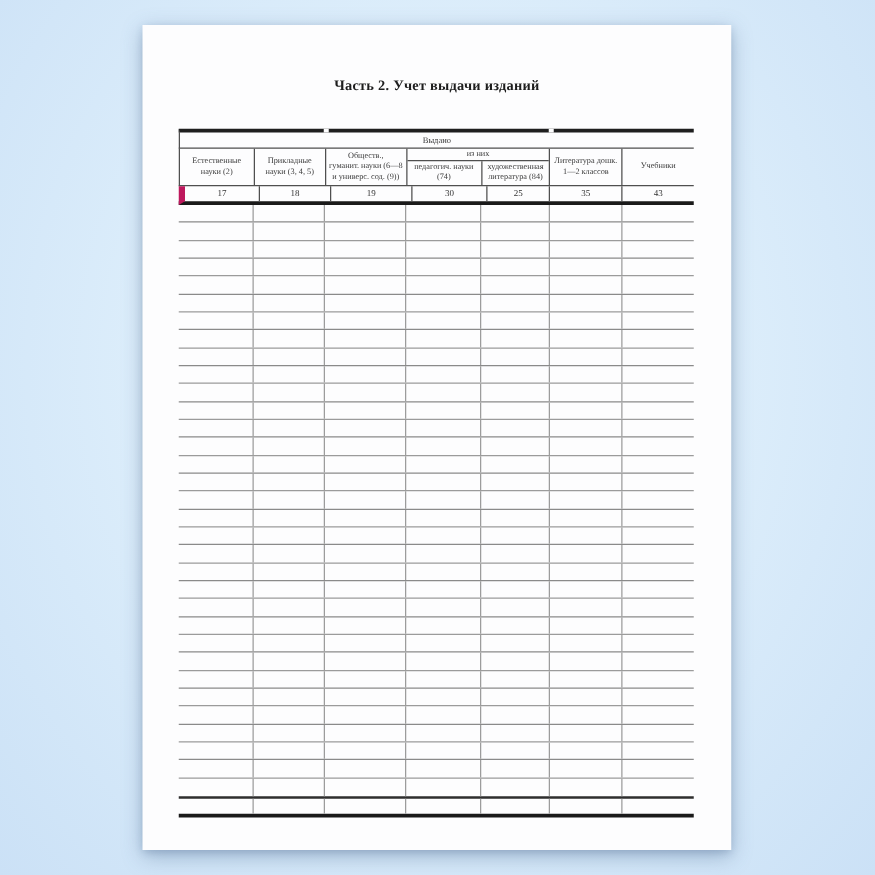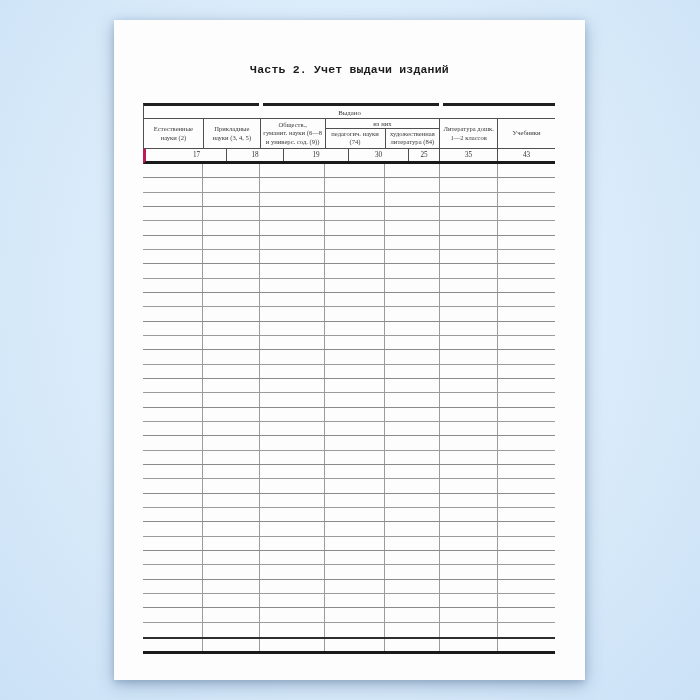--- a/index.html
+++ b/index.html
@@ -15,21 +15,21 @@
     left: 114px; top: 20px;
     width: 471px; height: 660px;
     background: #fdfdfe;
     box-shadow: 0 5px 16px rgba(70,100,140,.40), 0 2px 6px rgba(70,100,140,.25);
   }
   .title {
     position: absolute;
     top: 43px; left: 0; right: 0;
     margin: 0;
     text-align: center;
-    font-family: Liberation Mono, monospace;
+    font-family: Liberation Serif, serif;
     font-size: 11.5px;
     font-weight: bold;
     color: #1d1d1d;
     letter-spacing: .2px;
   }
   .table {
     position: absolute;
     left: 29px; top: 83px;
     width: 412px;
     color: #3b3b3b;
@@ -82,23 +82,22 @@
     font-size: 6.6px;
   }
   .hgroup-sub { flex: 1; display: flex; }
   .sub3 { width: 60px; border-right: 1px solid #4f4f4f; }
   .sub4 { flex: 1; border-right: none; }
   .hgroup-sub .hcell { height: 100%; }
   
   .num-row {
     display: flex;
     height: 12px;
-    border-left: 3px solid #be185d;
+    border-left: 5px solid #be185d;
     border-bottom: 3px solid #1a1a1a;
-    padding-left: 21px;
   }
   .ncell {
     box-sizing: border-box;
     border-right: 1px solid #4f4f4f;
     display: flex; align-items: center; justify-content: center;
     font-size: 7.2px;
     color: #333;
   }
   .ncell.c6 { border-right: none; }
   

